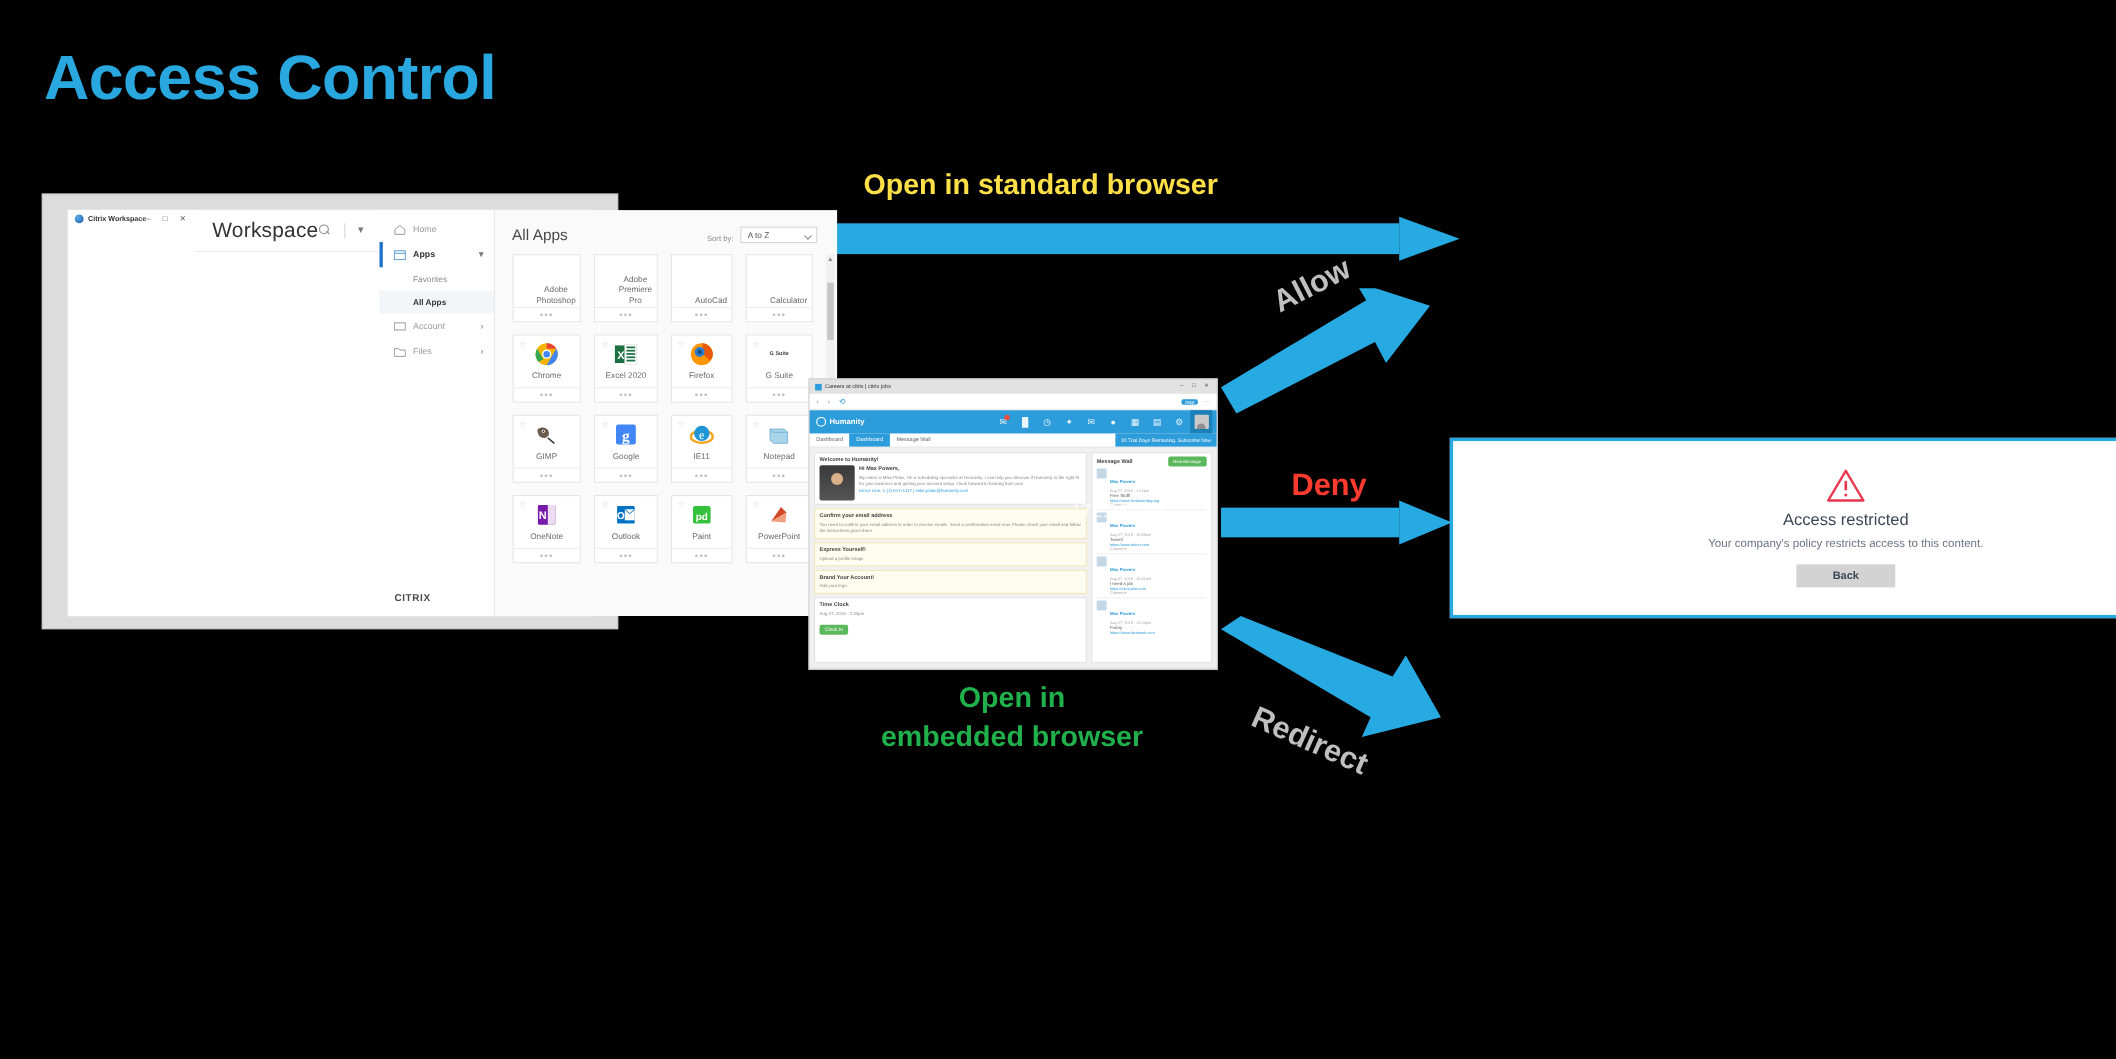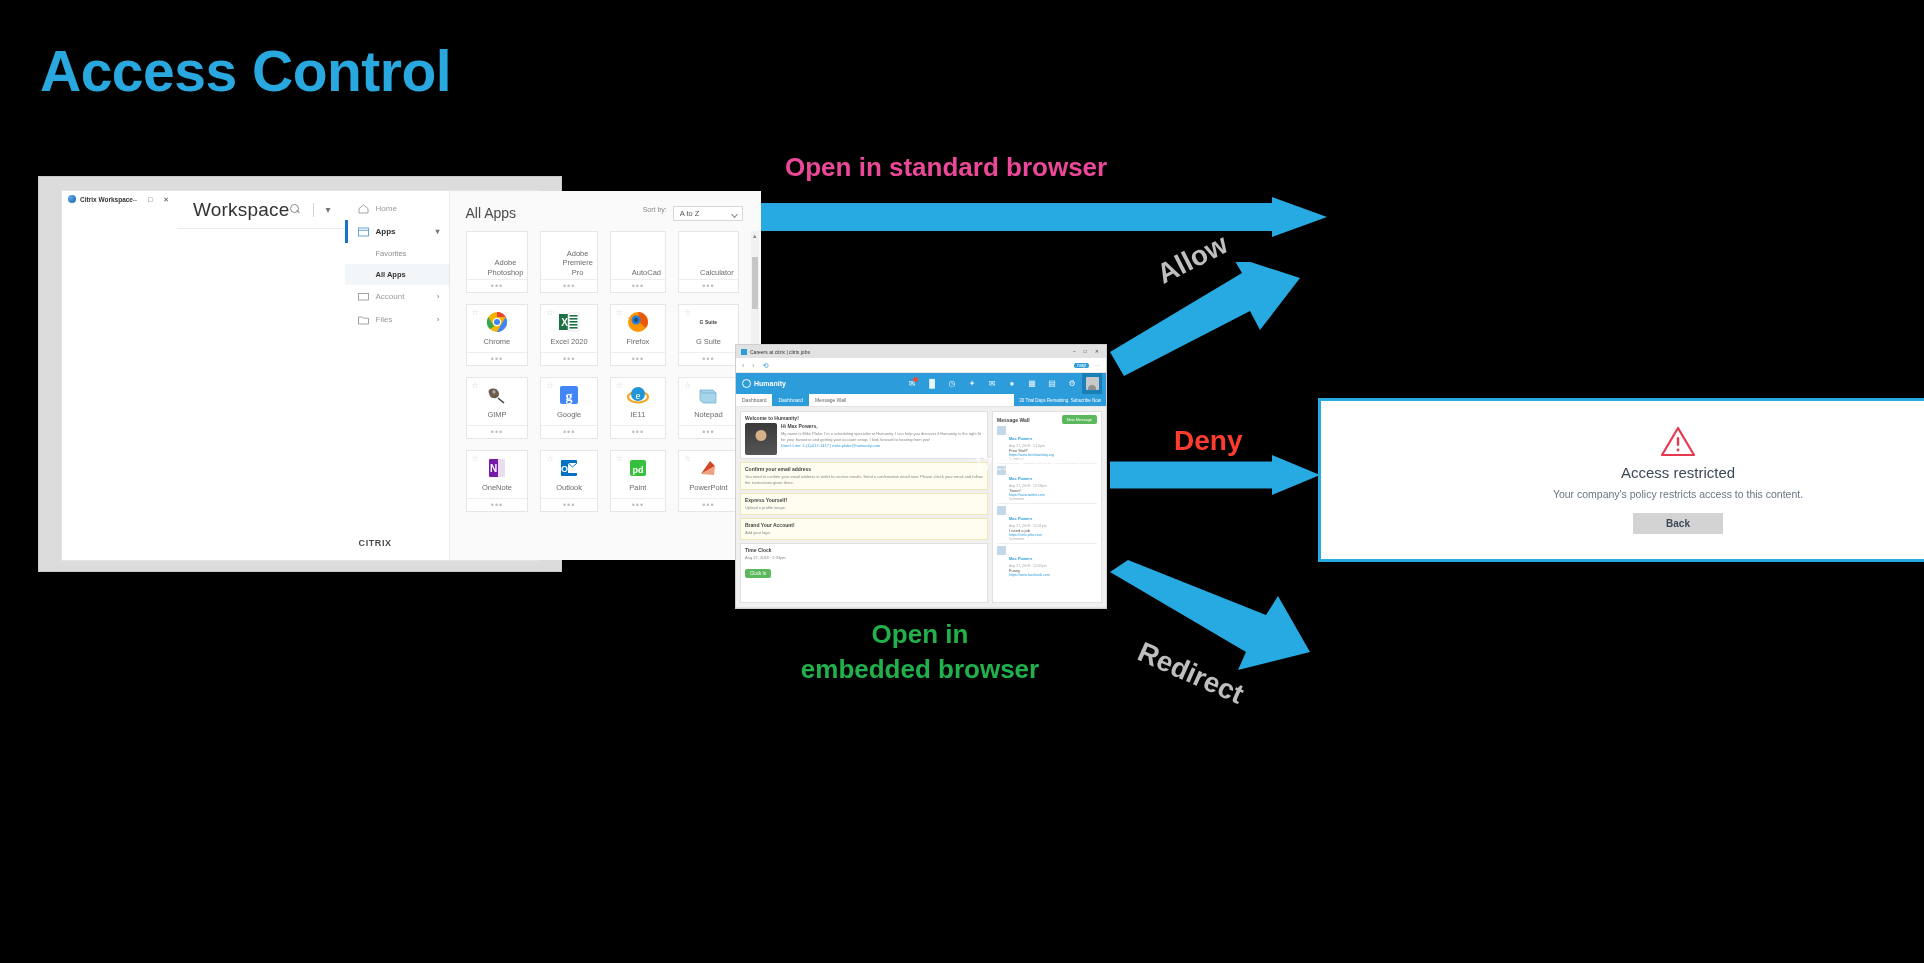--- a/index.html
+++ b/index.html
@@ -99,21 +99,21 @@
   #citrix-logo {
     margin-top: auto; padding: 0 0 12px 14px;
     font-size: 9px; font-weight: bold; color: #4a4a4a; letter-spacing: .6px;
   }
 
   #ws-content { flex: 1; background: #fafafa; position: relative; overflow: hidden; display: flex; flex-direction: column; }
   #ws-content-head {
     display: flex; align-items: flex-end; padding: 14px 18px 10px 16px; flex: none;
   }
   #allapps-title { font-size: 14px; color: #4a4a4a; font-weight: normal; }
-  #sort-wrap { margin-left: auto; display: flex; align-items: flex-start; gap: 6px; }
+  #sort-wrap { margin-left: auto; display: flex; align-items: flex-end; gap: 6px; }
   #sort-label { font-size: 7px; color: #8a8a8a; }
   #sort-select {
     width: 70px; height: 15px; border: 1px solid #d7d7d7; background: #fff;
     font-size: 7.5px; color: #555; display: flex; align-items: center;
     padding-left: 6px; position: relative;
   }
   #sort-select::after {
     content: ""; position: absolute; right: 5px; top: 5px;
     width: 4px; height: 4px; border-right: 1px solid #888; border-bottom: 1px solid #888;
     transform: rotate(45deg);
@@ -252,21 +252,21 @@
   #restricted-title { font-size: 15px; color: #3c4858; font-weight: normal; }
   #restricted-msg { font-size: 10.5px; color: #6b7683; }
   #back-btn {
     margin-top: 6px; width: 90px; height: 21px; background: #d3d3d3;
     display: flex; align-items: center; justify-content: center;
     font-size: 10px; color: #3c4858; font-weight: bold;
   }
 
   
   .flow-label { position: absolute; font-weight: bold; white-space: nowrap; }
-  #label-standard { left: 785px; top: 152px; font-size: 26px; color: #ec4899; }
+  #label-standard { left: 785px; top: 152px; font-size: 26px; color: #fde047; }
   #label-embedded {
     left: 795px; top: 617px; font-size: 26px; color: #21B14C;
     text-align: center; line-height: 1.35; white-space: normal; width: 250px;
   }
   #label-allow {
     left: 1152px; top: 262px; font-size: 28px; color: #BFBFBF;
     transform: rotate(-27deg); transform-origin: left top;
   }
   #label-deny { left: 1174px; top: 425px; font-size: 28px; color: #FF3B30; }
   #label-redirect {

